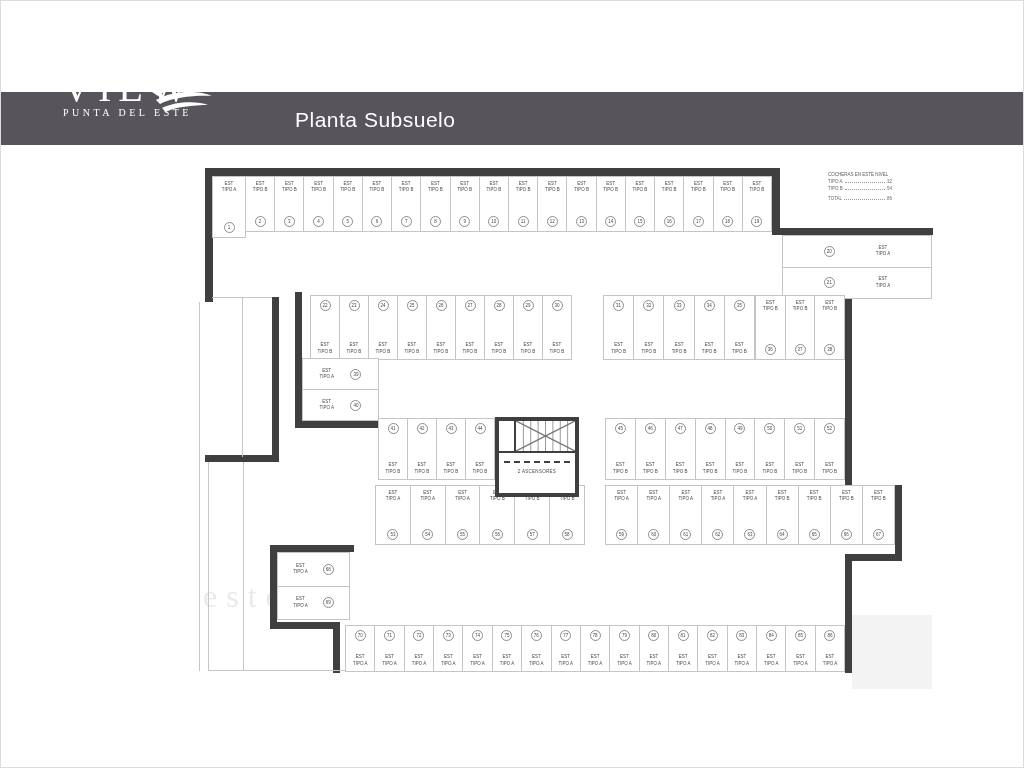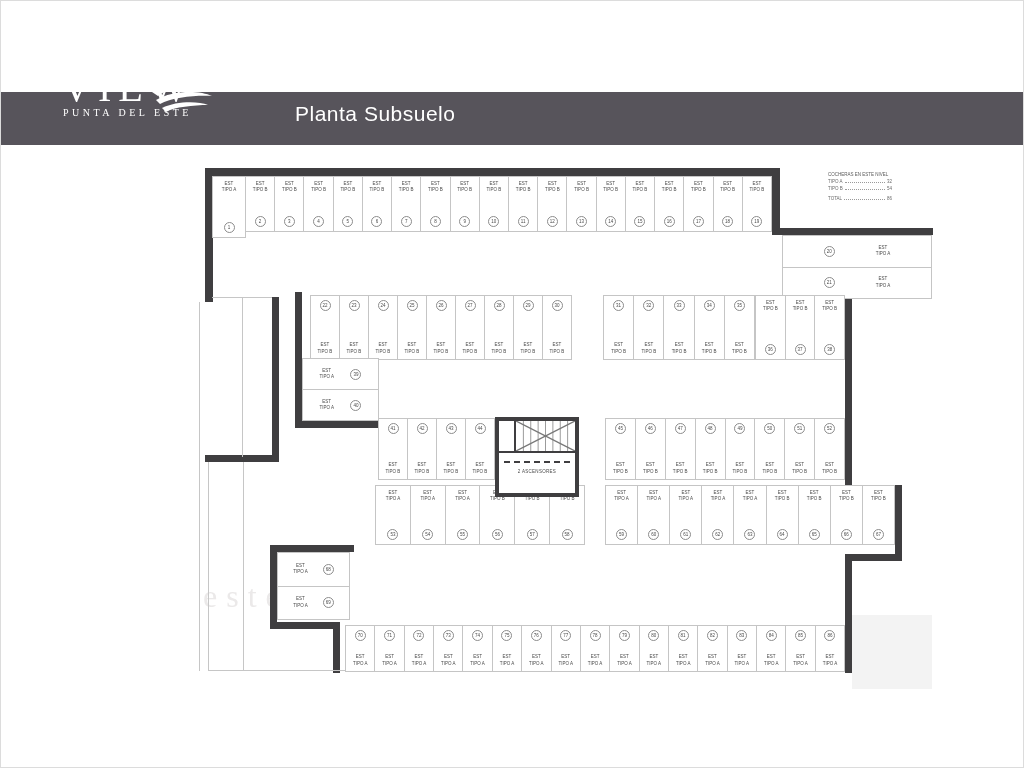--- a/index.html
+++ b/index.html
@@ -9,21 +9,21 @@
   }
   .frame{position:absolute;inset:0;border:1px solid #dcdcdc;pointer-events:none;}
 
   
   .header-bar{position:absolute;left:0;top:92px;width:1024px;height:53px;background:#57545b;}
   .brand{position:absolute;left:62px;top:64px;color:#ffffff;
     font-family:"Liberation Serif", serif;font-size:40px;letter-spacing:7px;font-weight:400;}
   .brand-sub{position:absolute;left:63px;top:107px;color:#ffffff;
     font-family:"Liberation Serif", serif;font-size:10px;letter-spacing:3.5px;}
   .wave{position:absolute;left:148px;top:74px;}
-  .page-title{position:absolute;left:295px;top:102px;color:#ffffff;font-size:21px;letter-spacing:0.5px;}
+  .page-title{position:absolute;left:295px;top:108px;color:#ffffff;font-size:21px;letter-spacing:0.5px;}
 
   
   .wall{position:absolute;background:#3f3e40;}
   .tline{position:absolute;background:#c6c6c6;}
   .ghost{position:absolute;background:#f3f3f3;}
 
   
   .legend{position:absolute;left:828px;top:172px;width:64px;color:#6b6b6b;}
   .legend-title{font-size:4.5px;margin-bottom:2px;color:#5a5a5a;}
   .legend-row{display:flex;align-items:flex-end;font-size:4.5px;margin-bottom:1.5px;}

